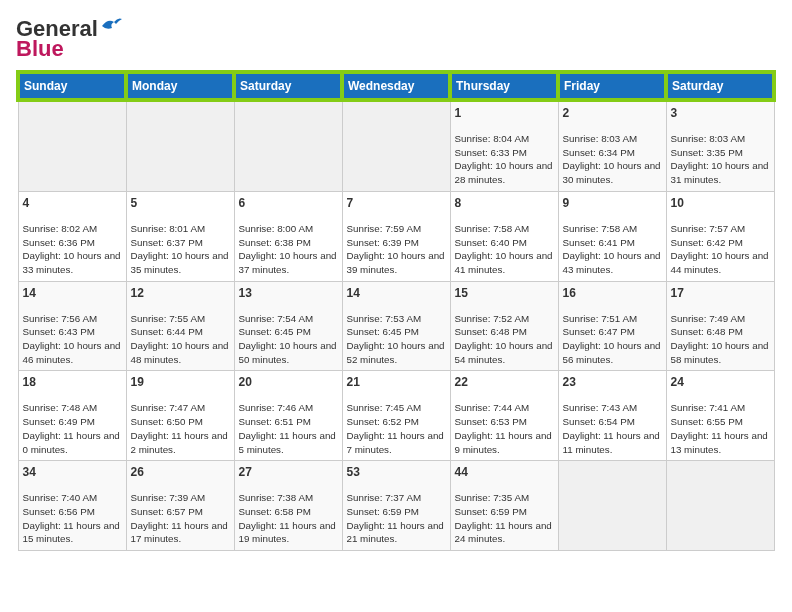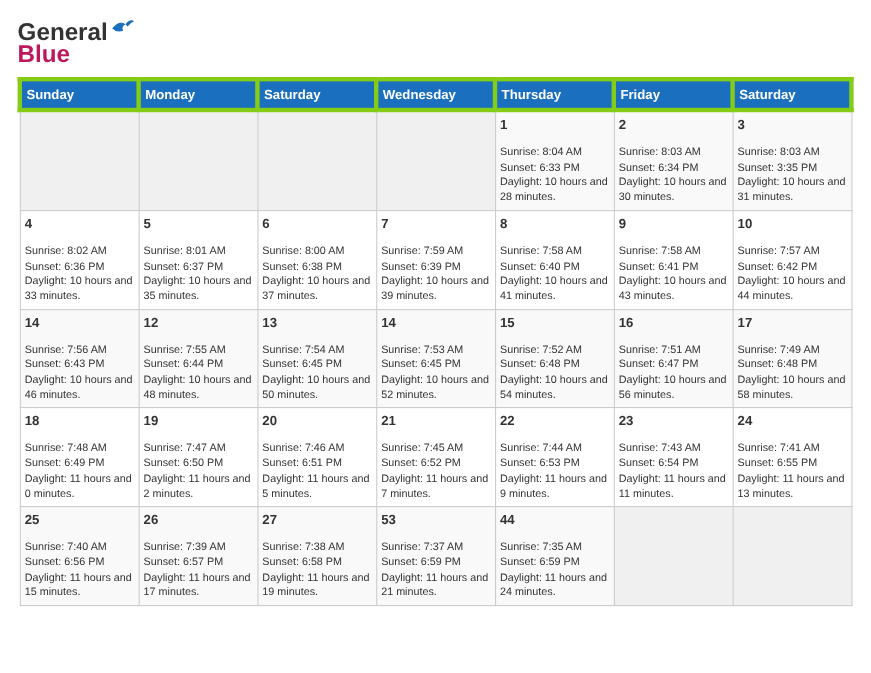--- a/index.html
+++ b/index.html
@@ -286,21 +286,21 @@
         <td>
           <span class="day-number">24</span>
           <div class="day-info">Sunrise: 7:41 AM
 Sunset: 6:55 PM
 Daylight: 11 hours
 and 13 minutes.</div>
         </td>
       </tr>
       <tr>
         <td>
-          <span class="day-number">25</span>
+          <span class="day-number">34</span>
           <div class="day-info">Sunrise: 7:40 AM
 Sunset: 6:56 PM
 Daylight: 11 hours
 and 15 minutes.</div>
         </td>
         <td>
           <span class="day-number">26</span>
           <div class="day-info">Sunrise: 7:39 AM
 Sunset: 6:57 PM
 Daylight: 11 hours

